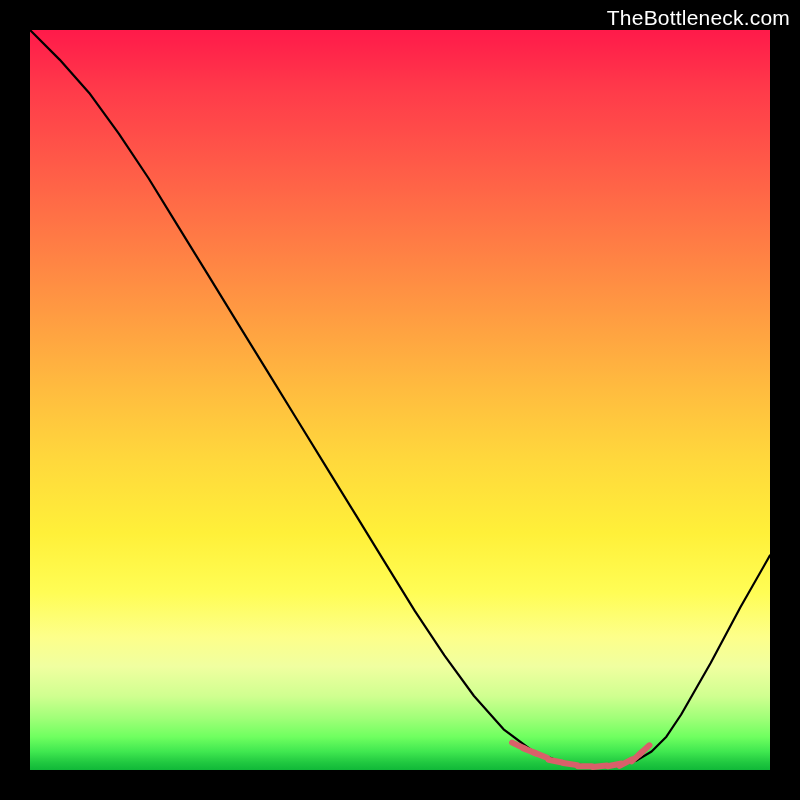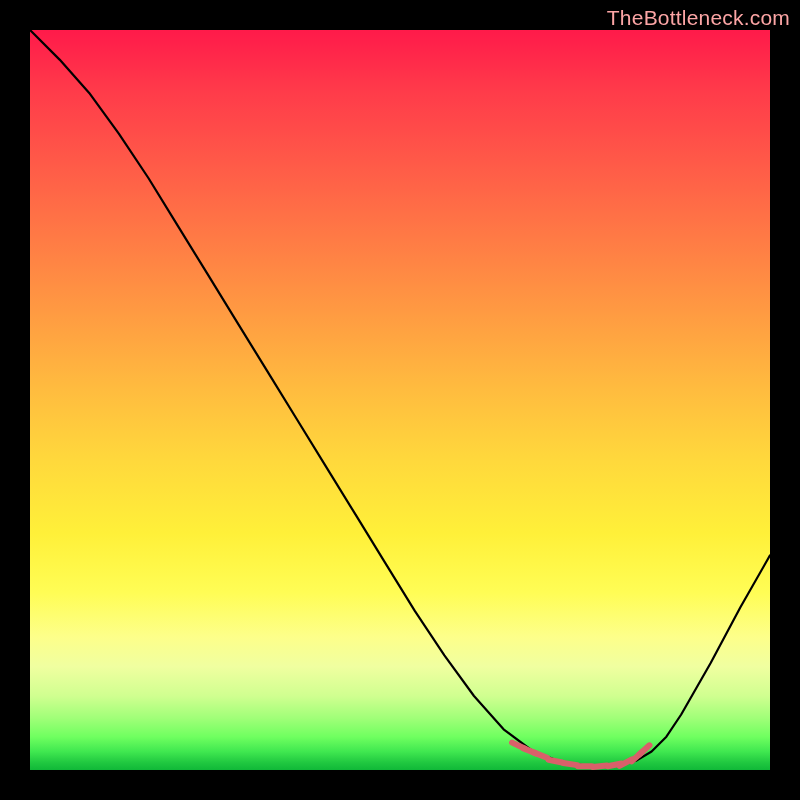--- a/index.html
+++ b/index.html
@@ -48,21 +48,21 @@
     position: absolute;
     left: 0;
     top: 0;
     width: 100%;
     height: 100%;
   }
   .watermark {
     position: absolute;
     top: 6px;
     right: 10px;
-    color: #fca5a5;
+    color: #ffffff;
     font-size: 21px;
     font-weight: normal;
     letter-spacing: 0.2px;
   }
 </style>
 </head>
 <body>
 
 <div class="watermark">TheBottleneck.com</div>
 

